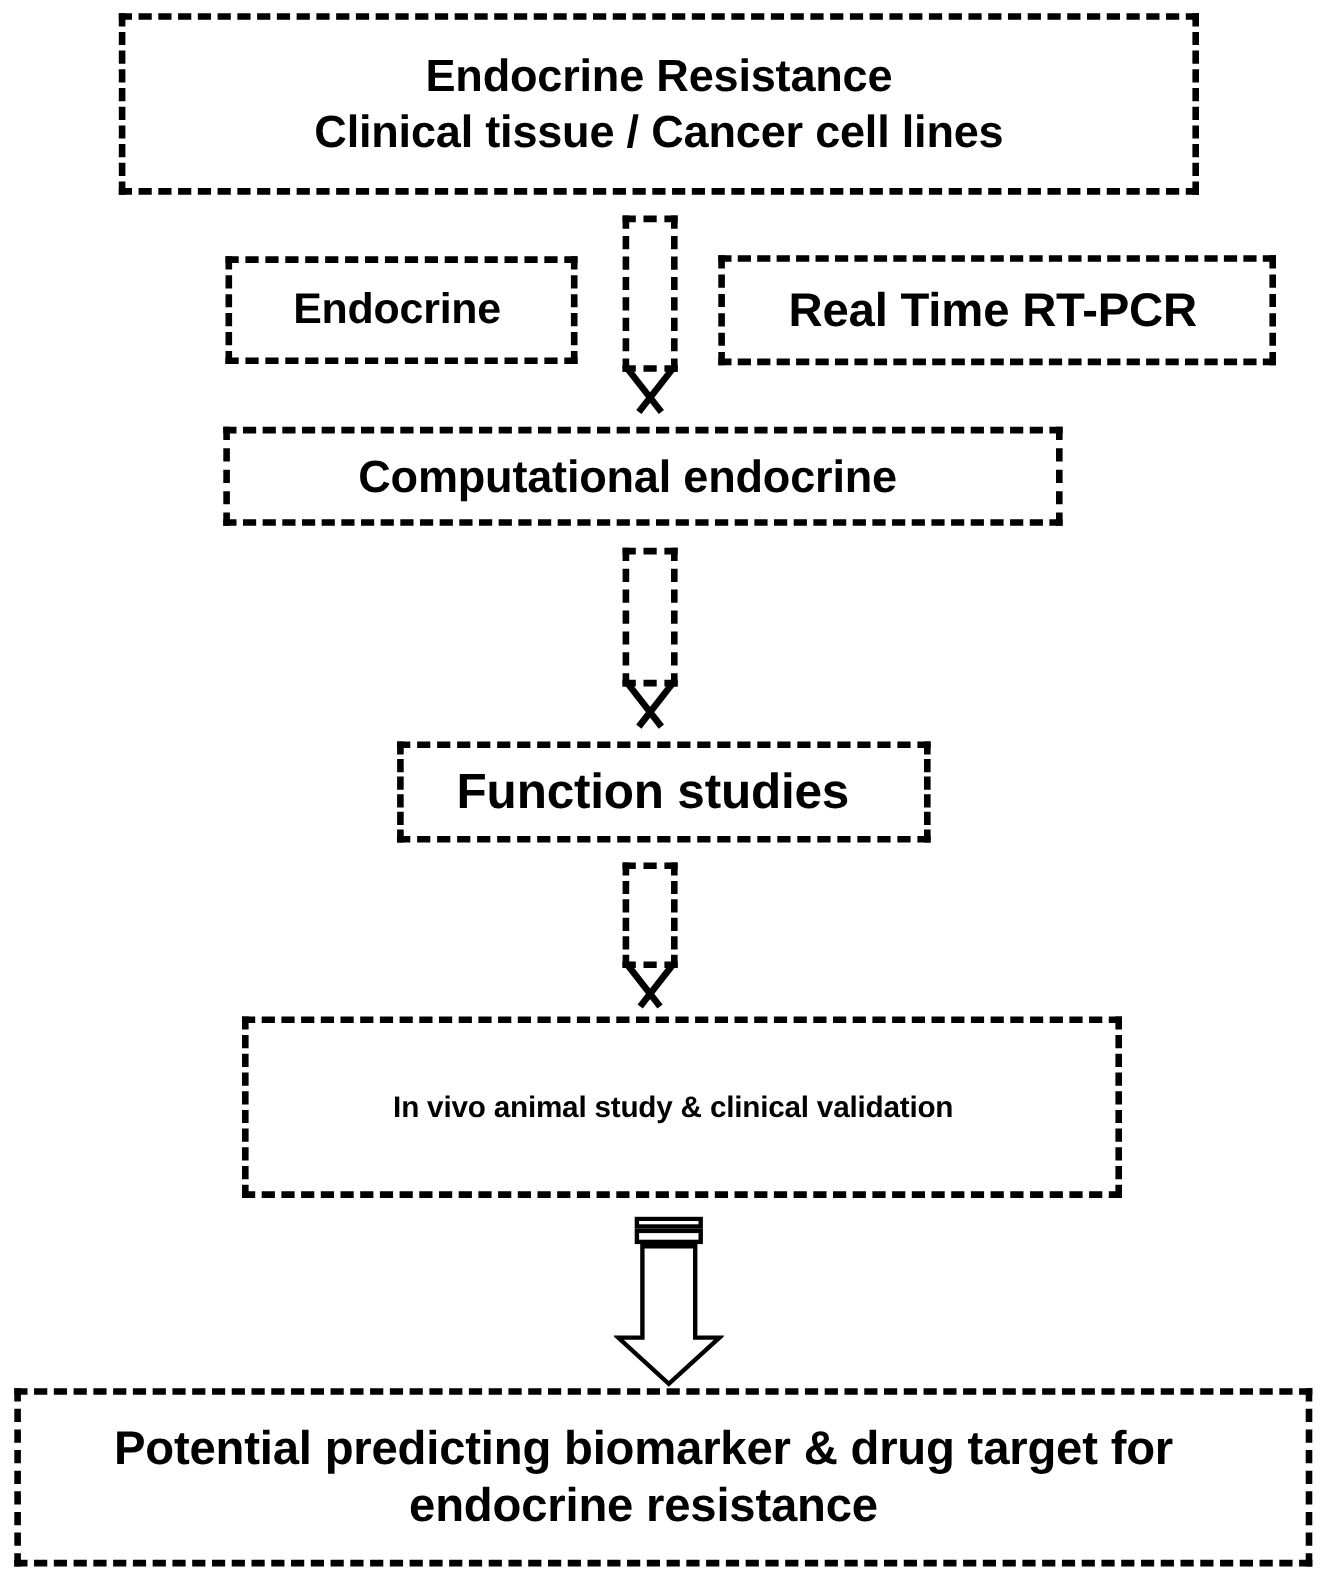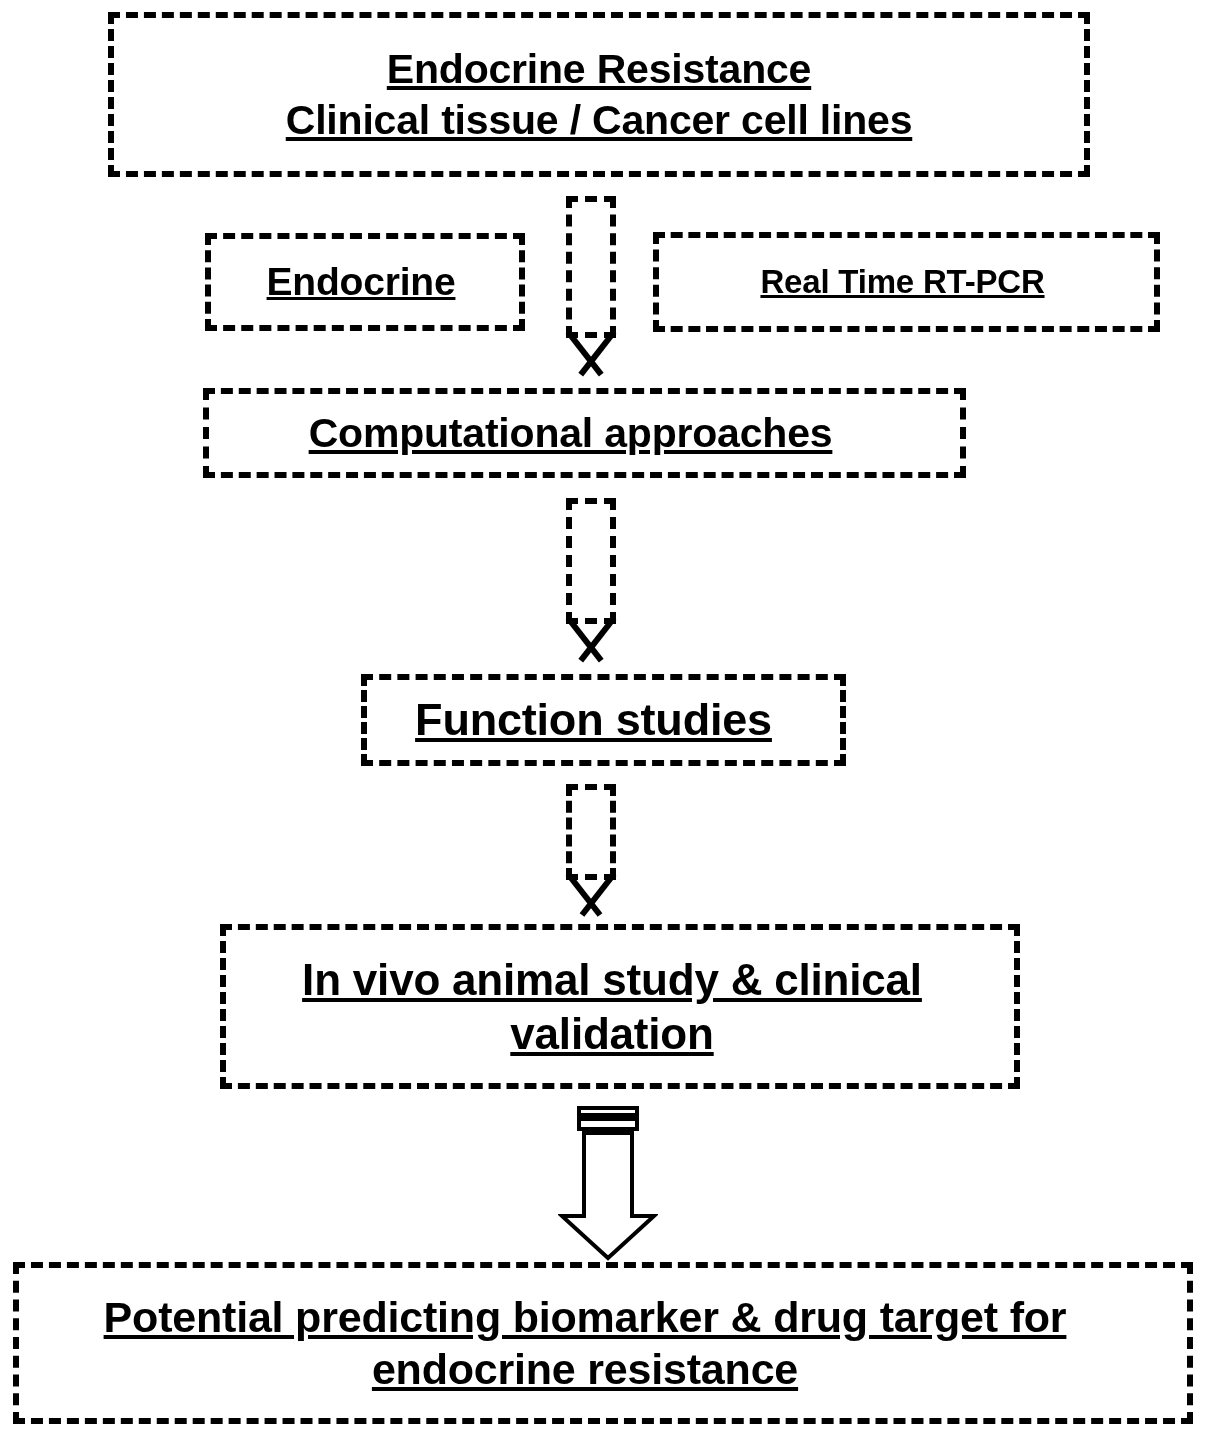--- a/index.html
+++ b/index.html
@@ -33,30 +33,29 @@
     font-weight: bold;
     line-height: 1.22;
     letter-spacing: -0.2px;
     color: #000000;
     padding: 4px 10px;
   }
   .node .label {
     display: block;
     width: 100%;
     white-space: pre-line;
-    text-decoration: underline;
   }
 
   
   #node-source      { left: 108px;  top: 12px;   width: 982px; height: 165px; font-size: 41px; }
   #node-microarray  { left: 205px;  top: 233px;  width: 320px; height: 98px;  font-size: 39px; }
-  #node-rtpcr       { left: 653px;  top: 232px;  width: 507px; height: 100px; font-size: 33px; text-align: center; }
+  #node-rtpcr       { left: 653px;  top: 232px;  width: 507px; height: 100px; font-size: 43px; text-align: center; }
   #node-computational { left: 203px; top: 388px; width: 763px; height: 90px;  font-size: 41px; }
   #node-function    { left: 361px;  top: 674px;  width: 485px; height: 92px;  font-size: 45px; justify-content: flex-end; }
-  #node-invivo      { left: 220px;  top: 924px;  width: 800px; height: 165px; font-size: 44px; justify-content: center; }
+  #node-invivo      { left: 220px;  top: 924px;  width: 800px; height: 165px; font-size: 27px; justify-content: center; }
   #node-outcome     { left: 13px;   top: 1262px; width: 1180px; height: 162px; font-size: 43px; text-align: center; }
 
   
   #node-computational .label { transform: translateX(-14px); }
   #node-function .label      { transform: translateX(-10px); }
   #node-invivo .label        { transform: translateX(-8px); }
   #node-outcome .label       { transform: translateX(-18px); }
   #node-microarray .label    { transform: translateX(-4px); }
   #node-rtpcr .label         { transform: translateX(-4px); }
 
@@ -112,21 +111,21 @@
 
   <div class="node" id="node-microarray">
     <span class="label">Endocrine</span>
   </div>
 
   <div class="node" id="node-rtpcr">
     <span class="label">Real Time RT-PCR</span>
   </div>
 
   <div class="node" id="node-computational">
-    <span class="label">Computational approaches</span>
+    <span class="label">Computational endocrine</span>
   </div>
 
   <div class="dashed-arrow" id="arrow-2" style="left:566px; top:498px; width:50px; height:170px;">
     <div class="shaft" style="height:126px;"></div>
     <div class="tipL" style="left:-1px; top:120px; height:54px;"></div>
     <div class="tipR" style="left:45px; top:120px; height:54px;"></div>
   </div>
 
   <div class="node" id="node-function">
     <span class="label">Function studies</span>

